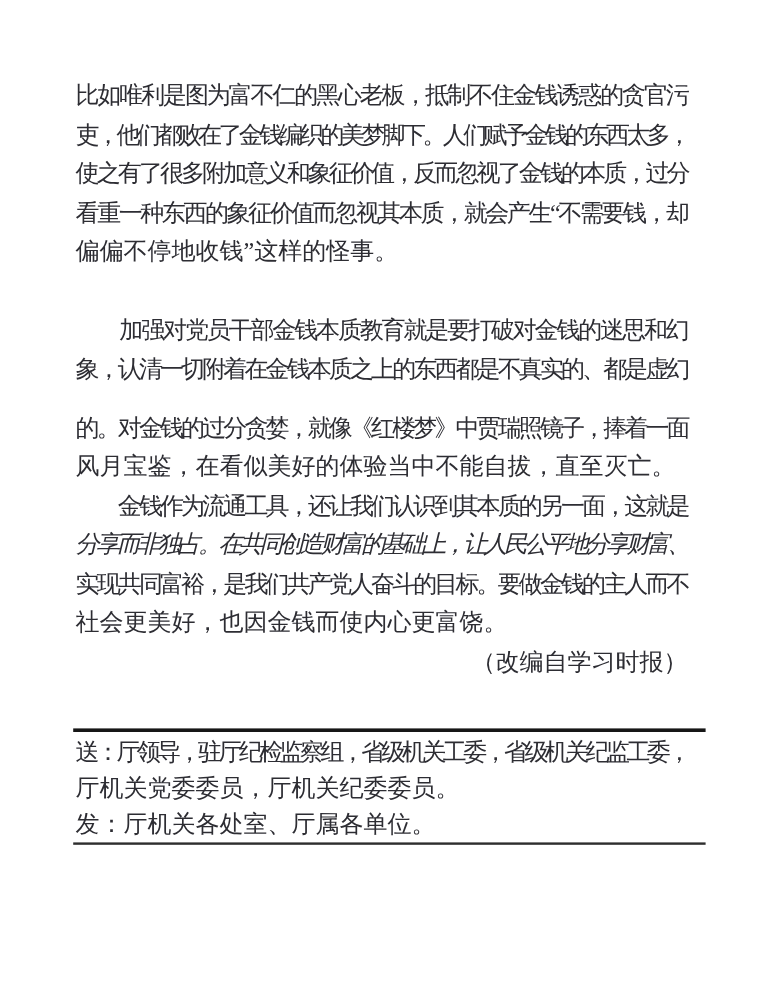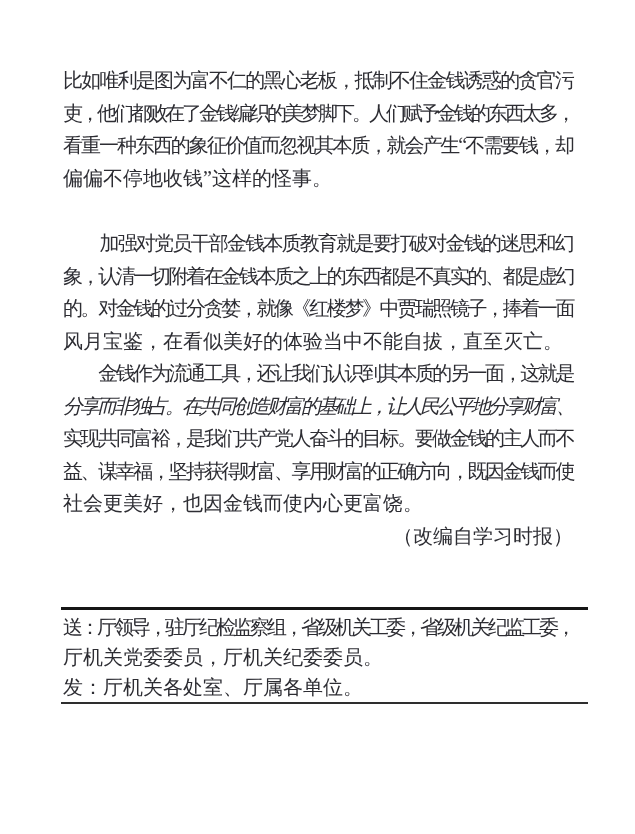--- a/index.html
+++ b/index.html
@@ -55,36 +55,36 @@
 </head>
 <body>
 
 <div class="page">
 
   <div class="content">
 
     <div class="para">
       <div class="line jline" style="letter-spacing: -1.78571px;"><span>比如唯利是图为富不仁的黑心老板，抵制不住金钱诱惑的贪官污</span></div>
       <div class="line jline" style="letter-spacing: -3px;"><span>吏，他们都败在了金钱编织的美梦脚下。人们赋予金钱的东西太多，</span></div>
+      <div class="line jline" style="letter-spacing: -2.41379px;"><span>使之有了很多附加意义和象征价值，反而忽视了金钱的本质，过分</span></div>
       <div class="line jline" style="letter-spacing: -2.03071px;"><span>看重一种东西的象征价值而忽视其本质，就会产生“不需要钱，却</span></div>
       <div class="line lline"><span>偏偏不停地收钱”这样的怪事。</span></div>
     </div>
 
     <div class="para">
       <div class="line jline" style="letter-spacing: -1.78571px; margin-top: 33px;"><span>　　加强对党员干部金钱本质教育就是要打破对金钱的迷思和幻</span></div>
       <div class="line jline" style="letter-spacing: -2.41379px;"><span>象，认清一切附着在金钱本质之上的东西都是不真实的、都是虚幻</span></div>
-      <div class="line jline" style="letter-spacing: -2.41379px;"><span>的。对金钱的过分贪婪，就像《红楼梦》中贾瑞照镜子，捧着一面</span></div>
+      <div class="line jline" style="letter-spacing: -2.41379px; margin-top: 16px;"><span>的。对金钱的过分贪婪，就像《红楼梦》中贾瑞照镜子，捧着一面</span></div>
       <div class="line lline"><span>风月宝鉴，在看似美好的体验当中不能自拔，直至灭亡。</span></div>
     </div>
 
     <div class="para">
       <div class="line jline" style="letter-spacing: -2.41379px;"><span>　　金钱作为流通工具，还让我们认识到其本质的另一面，这就是</span></div>
       <div class="line jline" style="letter-spacing: -3px; font-style: italic;"><span>分享而非独占。在共同创造财富的基础上，让人民公平地分享财富、</span></div>
       <div class="line jline" style="letter-spacing: -2.41379px;"><span>实现共同富裕，是我们共产党人奋斗的目标。要做金钱的主人而不</span></div>
-      <div class="line jline" style="letter-spacing: -2.41379px;"><span>益、谋幸福，坚持获得财富、享用财富的正确方向，既因金钱而使</span></div>
       <div class="line lline"><span>社会更美好，也因金钱而使内心更富饶。</span></div>
     </div>
 
     <div class="attribution"><span>（改编自学习时报）</span></div>
 
   </div>
 
   <div class="dist-block">
     <div class="rule-top"></div>
     <div class="dist-text">

